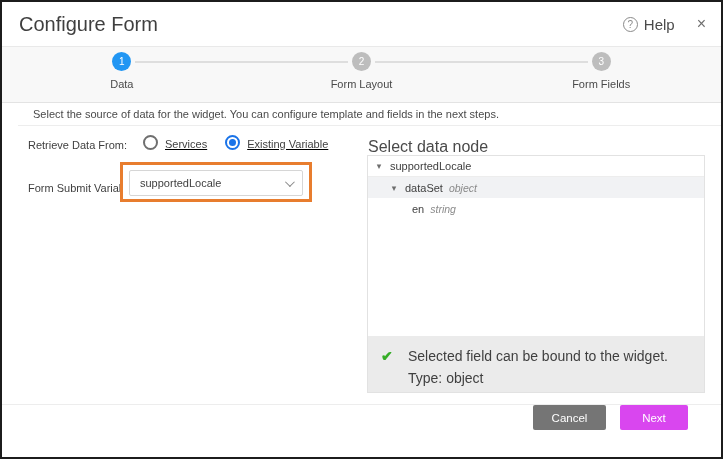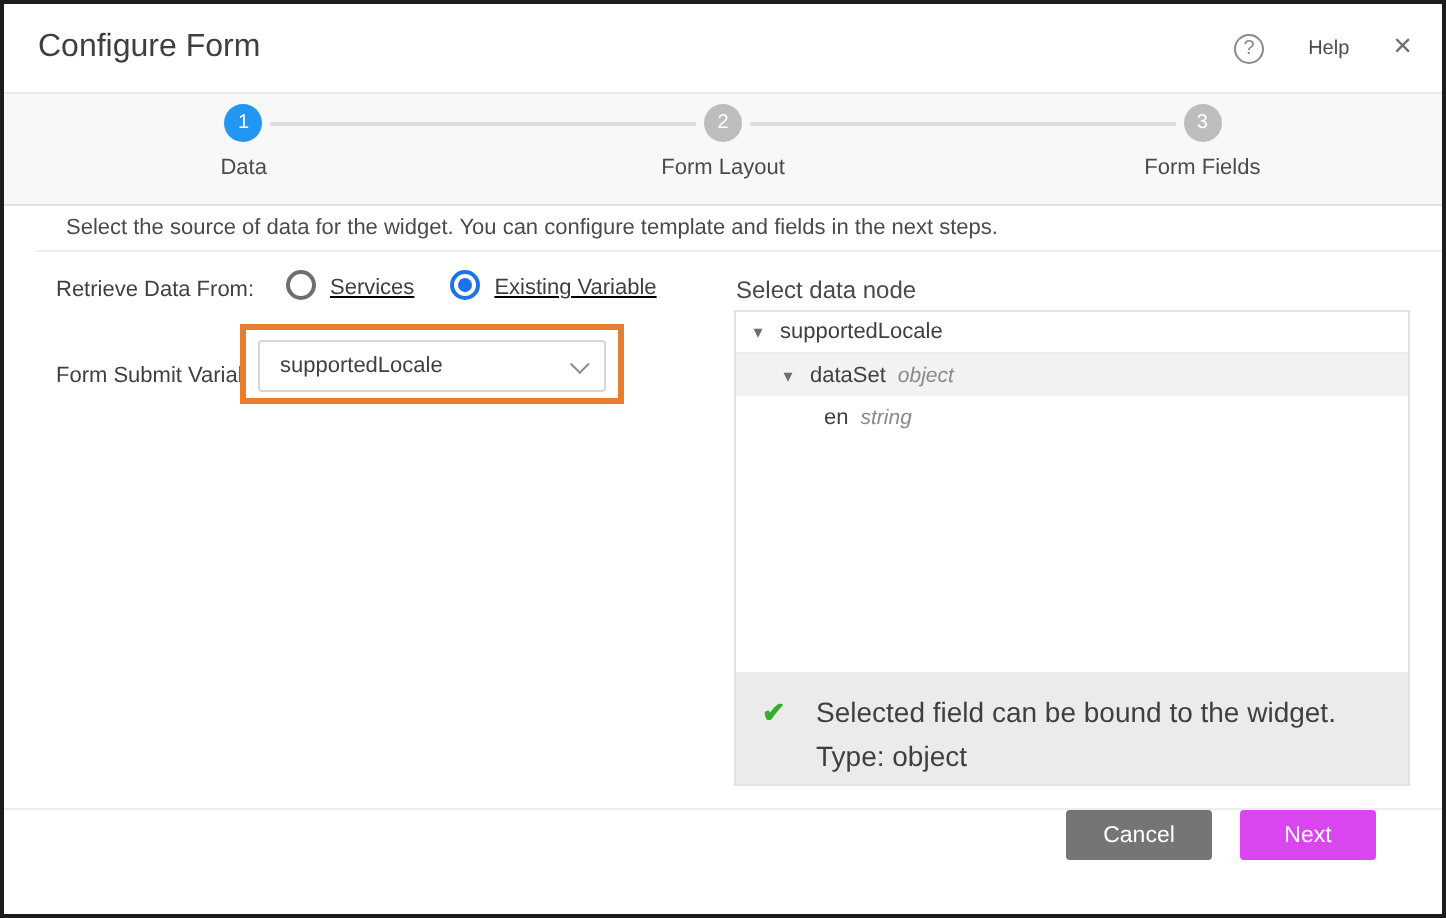--- a/index.html
+++ b/index.html
@@ -16,28 +16,28 @@
     background: #ffffff;
     overflow: hidden;
   }
   
   .header {
     position: absolute; top: 0; left: 0; right: 0; height: 44px;
     display: flex; align-items: center;
     padding: 0 15px 0 17px;
     background: #ffffff;
   }
-  .title { font-size: 16px; color: #3f3f3f; }
+  .title { font-size: 20px; color: #3f3f3f; }
   .header-right { margin-left: auto; display: flex; align-items: center; }
   .help-icon {
     width: 15px; height: 15px; border: 1px solid #8a8a8a; border-radius: 50%;
     color: #8a8a8a; font-size: 10px; line-height: 13px; text-align: center;
     display: inline-block; cursor: pointer;
   }
-  .help-label { font-size: 10px; color: #4a4a4a; margin-left: 22px; cursor: pointer; }
+  .help-label { font-size: 15px; color: #4a4a4a; margin-left: 6px; cursor: pointer; }
   .close-icon { font-size: 16px; color: #6e6e6e; margin-left: 22px; cursor: pointer; line-height: 1; }
   
   .stepper {
     position: absolute; top: 44px; left: 0; right: 0; height: 57px;
     background: #f8f8f8;
     border-top: 1px solid #e9e9e9;
     border-bottom: 1px solid #e3e3e3;
     display: flex;
   }
   .step-line {
@@ -88,21 +88,21 @@
     border: 1px solid #d6d6d6; border-radius: 2px; background: #ffffff;
     display: flex; align-items: center; padding: 0 10px; cursor: pointer;
   }
   .select-value { font-size: 11px; color: #3f3f3f; }
   .chevron-down {
     margin-left: auto; width: 7px; height: 7px;
     border-right: 1px solid #8a8a8a; border-bottom: 1px solid #8a8a8a;
     transform: rotate(45deg) translateY(-2px);
   }
   
-  .node-title { position: absolute; left: 366px; top: 12px; font-size: 12px; color: #4a4a4a; }
+  .node-title { position: absolute; left: 366px; top: 12px; font-size: 16px; color: #4a4a4a; }
   .node-panel {
     position: absolute; left: 365px; top: 29px; width: 338px; height: 238px;
     border: 1px solid #e2e2e2; background: #ffffff;
     display: flex; flex-direction: column;
   }
   .tree-row { height: 21px; display: flex; align-items: center; font-size: 11px; color: #3f3f3f; cursor: pointer; }
   .tree-row.r0 { border-bottom: 1px solid #ededed; }
   .tree-row.selected { background: #f1f2f4; }
   .caret { font-size: 9px; color: #6e6e6e; width: 10px; text-align: center; }
   .indent-0 .caret { margin-left: 6px; }

